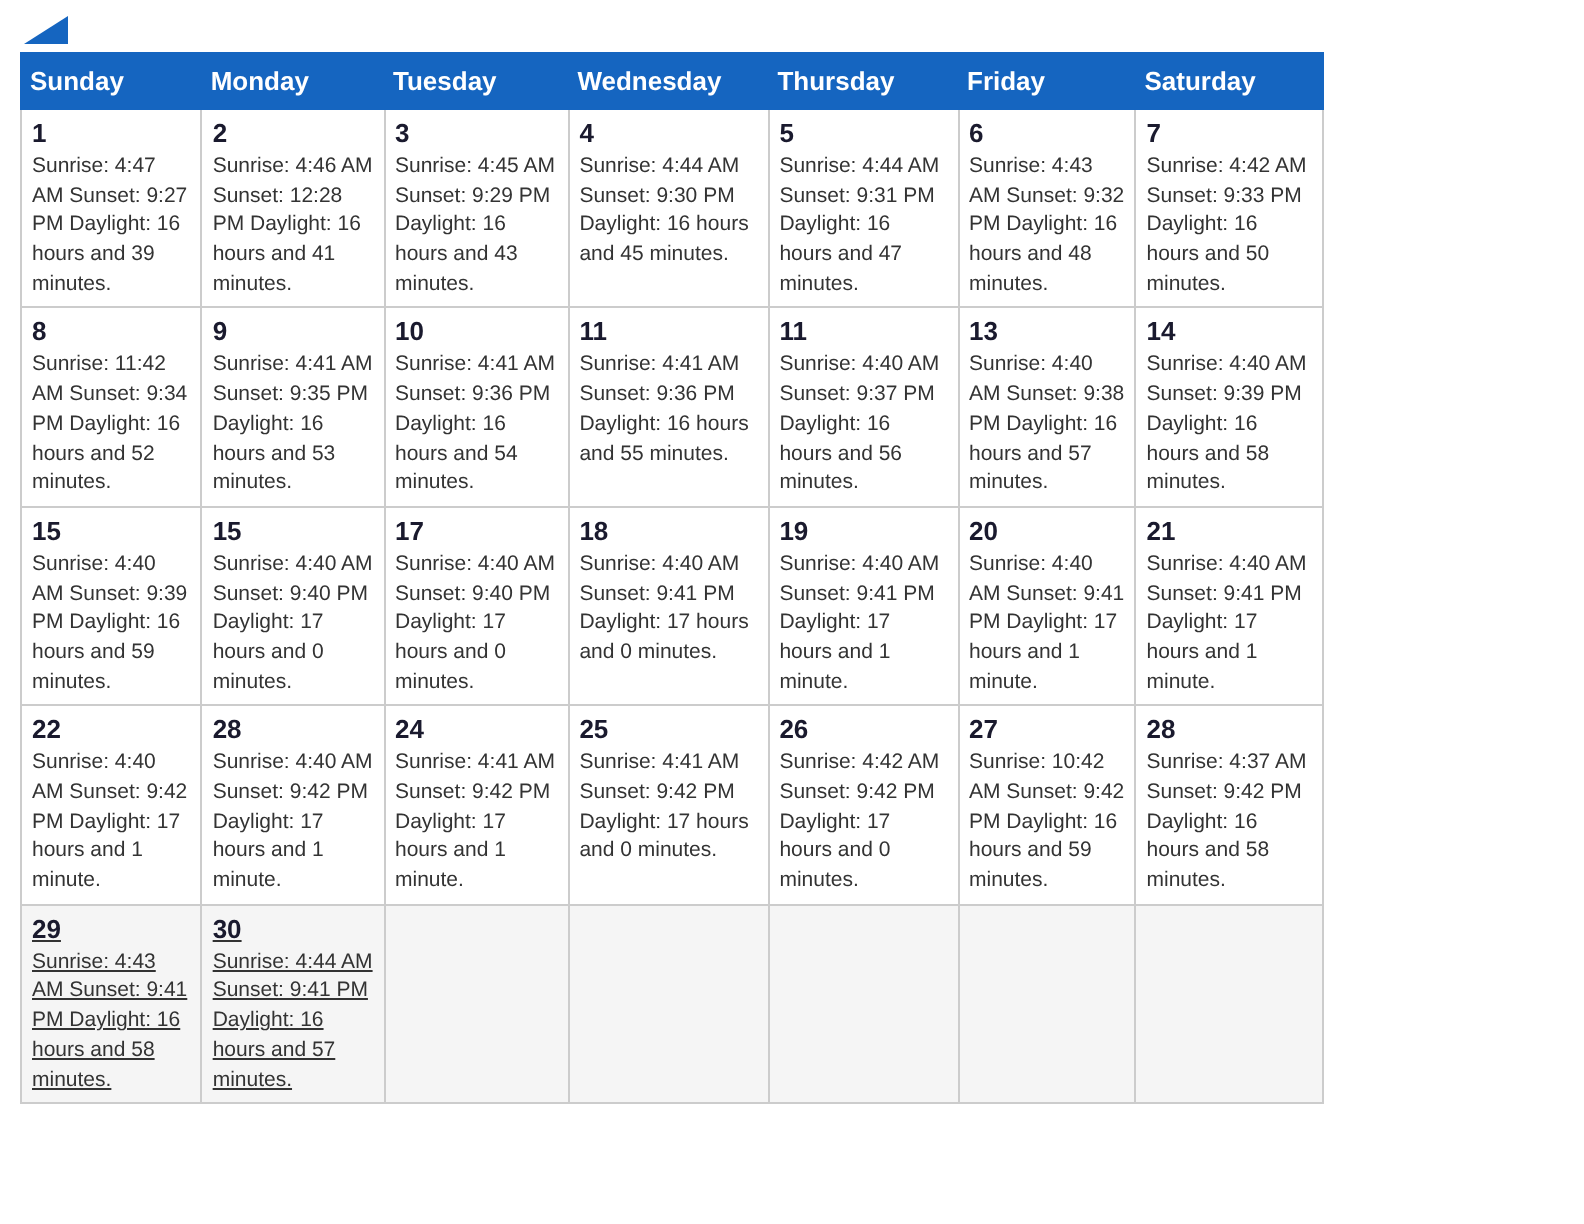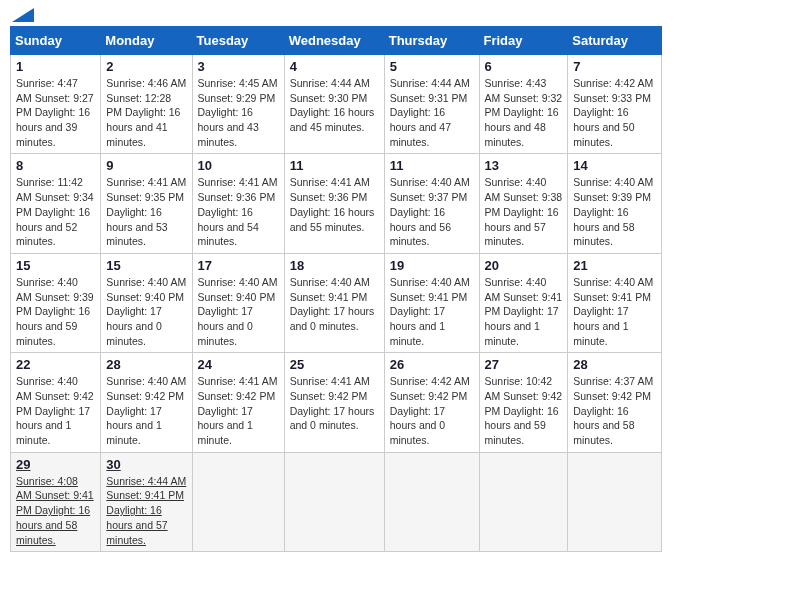--- a/index.html
+++ b/index.html
@@ -287,21 +287,21 @@
           <td>
             <span class="day-num">28</span>
             <div class="day-info">Sunrise: 4:37 AM
 Sunset: 9:42 PM
 Daylight: 16 hours and 58 minutes.</div>
           </td>
         </tr>
         <tr>
           <td>
             <span class="day-num">29</span>
-            <div class="day-info">Sunrise: 4:08 AM
+            <div class="day-info">Sunrise: 4:43 AM
 Sunset: 9:41 PM
 Daylight: 16 hours and 58 minutes.</div>
           </td>
           <td>
             <span class="day-num">30</span>
             <div class="day-info">Sunrise: 4:44 AM
 Sunset: 9:41 PM
 Daylight: 16 hours and 57 minutes.</div>
           </td>
           <td class="empty"></td>

